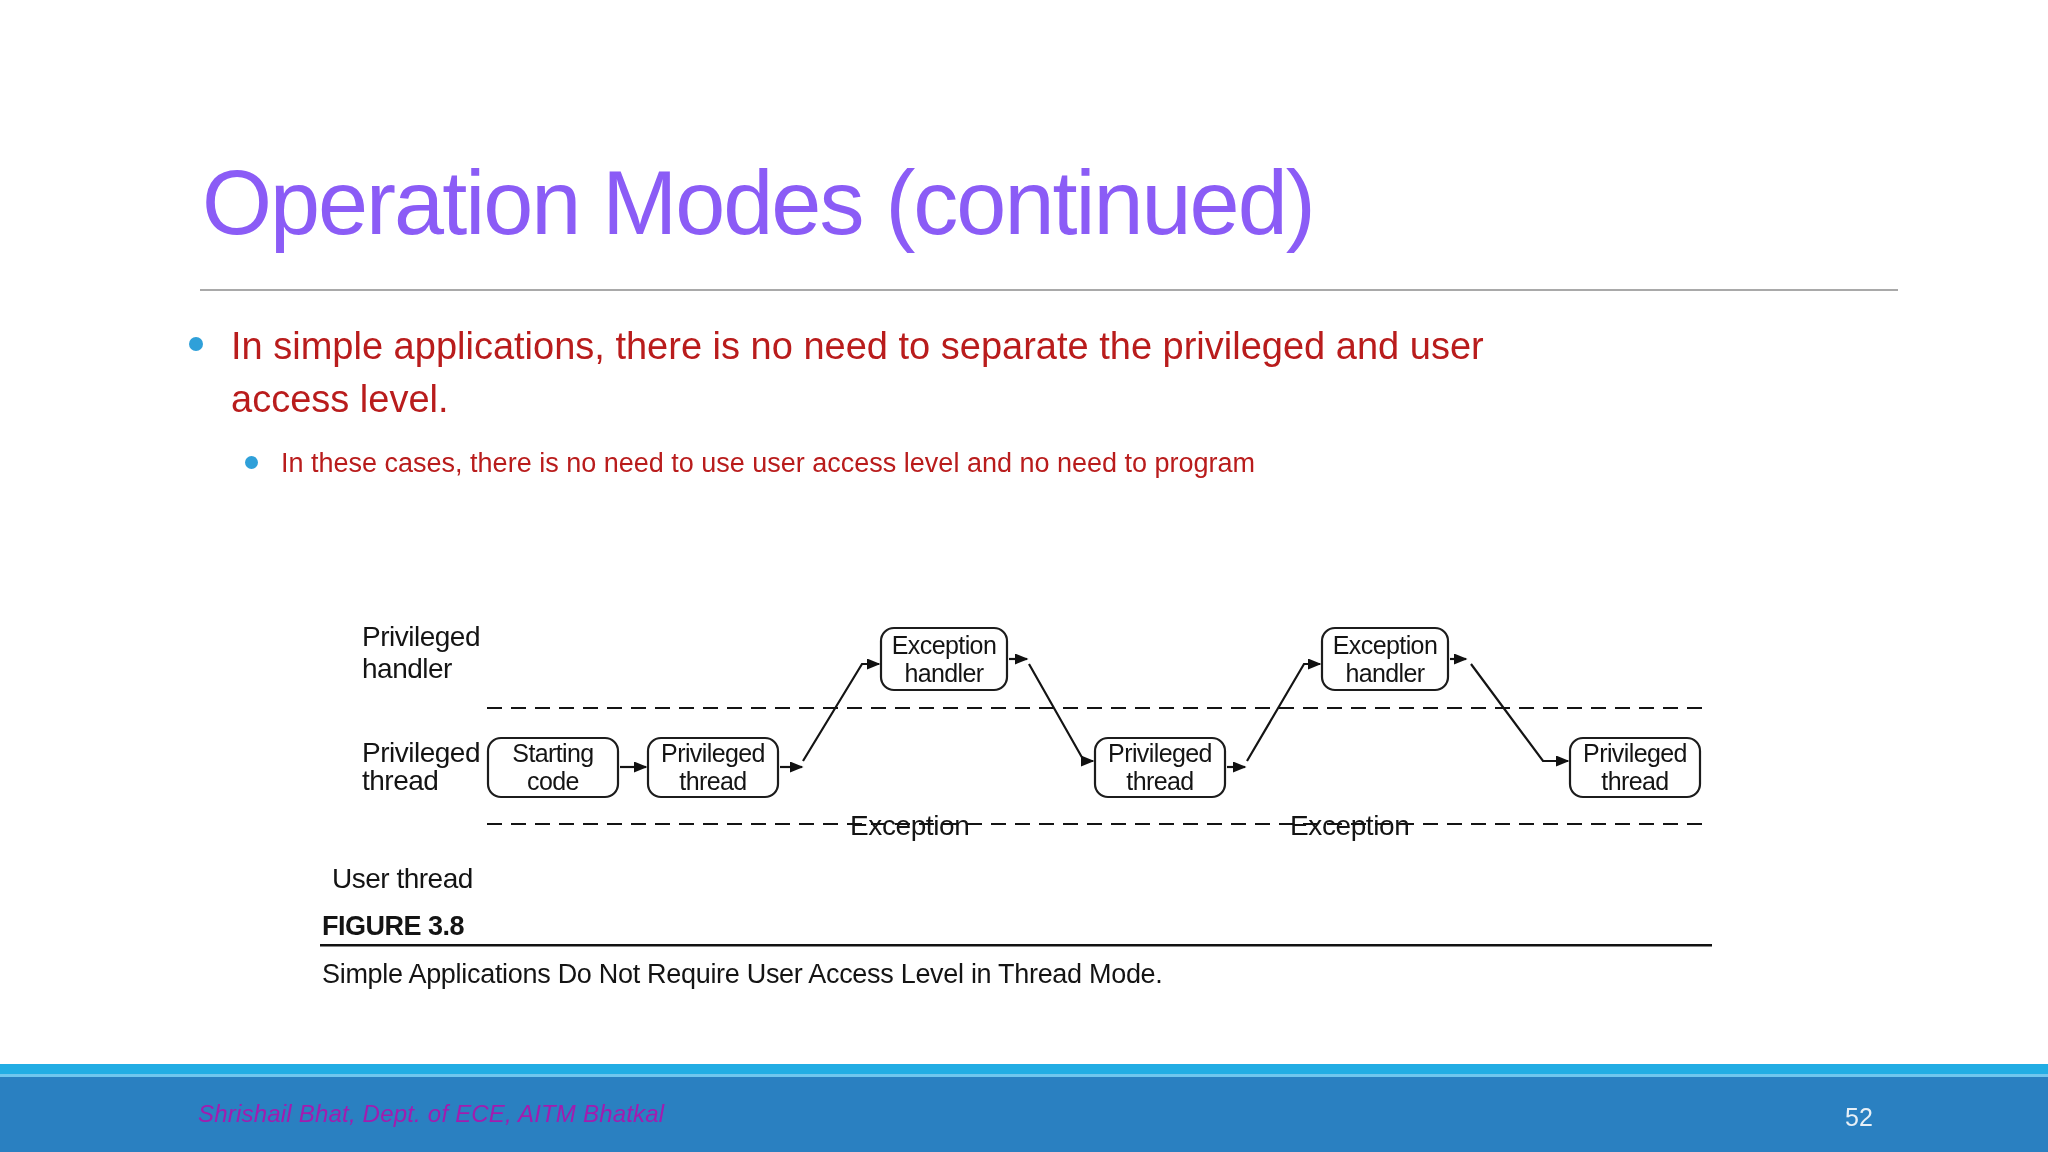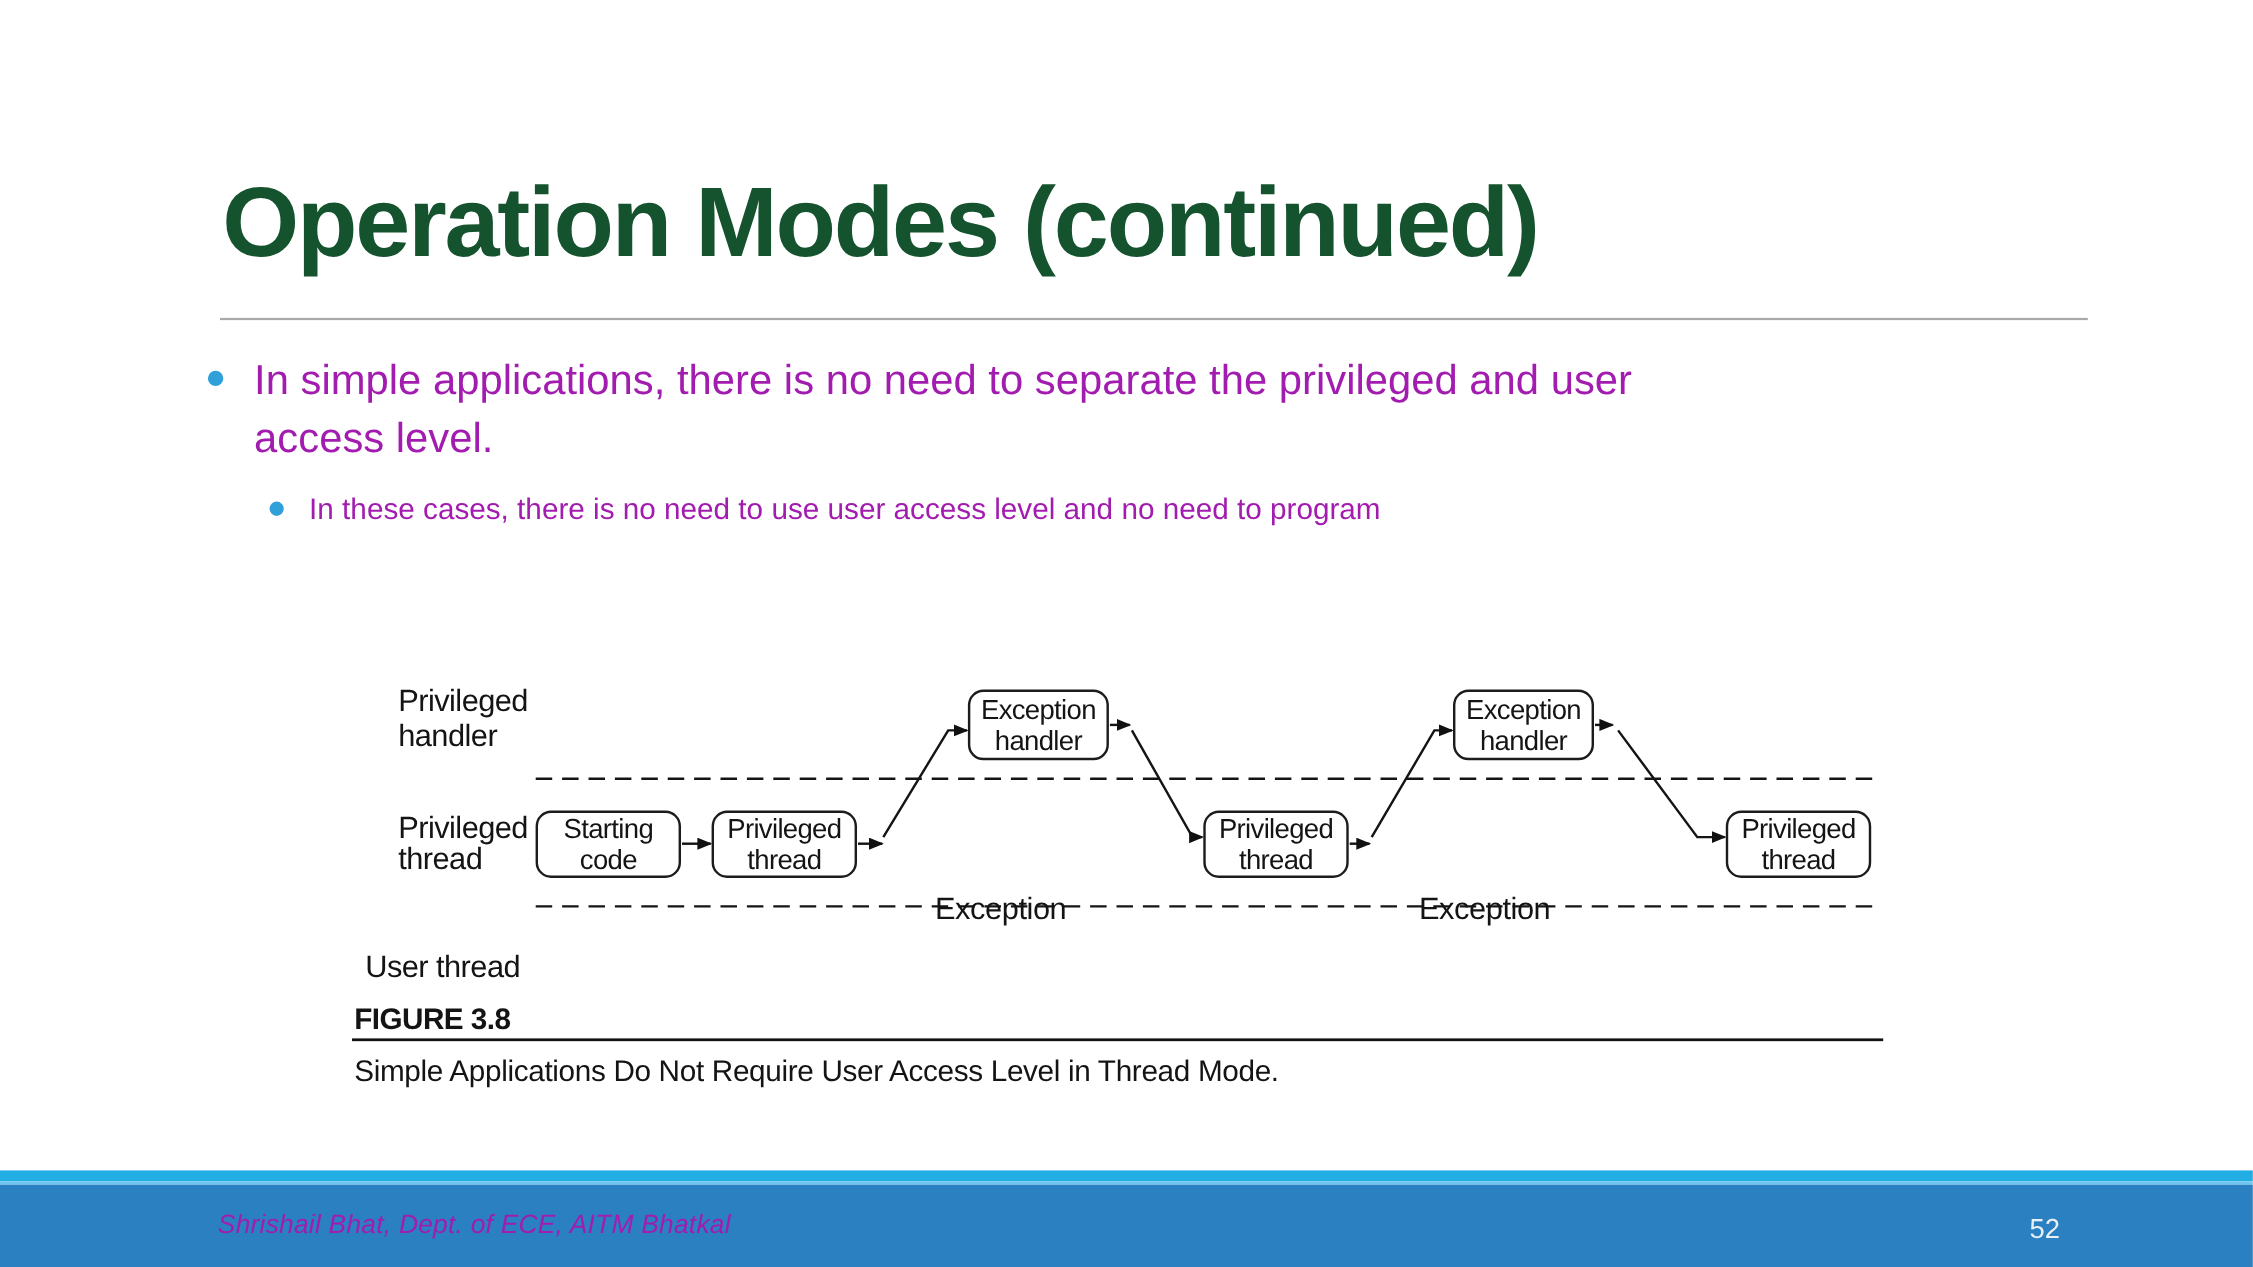--- a/index.html
+++ b/index.html
@@ -2,31 +2,31 @@
 <html><head>
 <meta charset="utf-8">
 <style>
   html,body { margin:0; padding:0; }
   body {
     width:2048px; height:1152px; background:#ffffff; position:relative;
     overflow:hidden; font-family:"Liberation Sans", sans-serif;
   }
   .title {
     position:absolute; left:202px; top:156px; margin:0;
-    font-size:90px; font-weight:700; line-height:1.05;
-    color:#14532d; letter-spacing:-2px; white-space:nowrap;
+    font-size:90px; font-weight:400; line-height:1.05;
+    color:#8b5cf6; letter-spacing:-2px; white-space:nowrap;
   }
   .title-rule {
     position:absolute; left:200px; top:289px; width:1698px; height:2px;
     background:#a9a9a9;
   }
   .dot { position:absolute; border-radius:50%; background:#2fa0d9; }
   .dot-1 { left:189px; top:337px; width:14px; height:14px; }
   .dot-2 { left:245px; top:456px; width:13px; height:13px; }
-  .bullet-text { position:absolute; color:#a21caf; }
+  .bullet-text { position:absolute; color:#b91c1c; }
   .bt-1 { left:231px; top:320px; font-size:38px; line-height:53px; }
   .bt-2 { left:281px; top:437px; font-size:27px; line-height:52px; }
 
   .figure-svg { position:absolute; left:250px; top:600px; }
   .figure-svg text { fill:#141414; }
   .flabel   { font-size:28px; letter-spacing:-0.5px; }
   .fbox-label { font-size:25px; letter-spacing:-0.6px; text-anchor:middle; }
   .fexc     { font-size:28px; letter-spacing:-0.4px; }
   .fnum     { font-size:27px; font-weight:bold; letter-spacing:-0.5px; }
   .fcaption { font-size:27px; letter-spacing:-0.3px; fill:#202020; }

